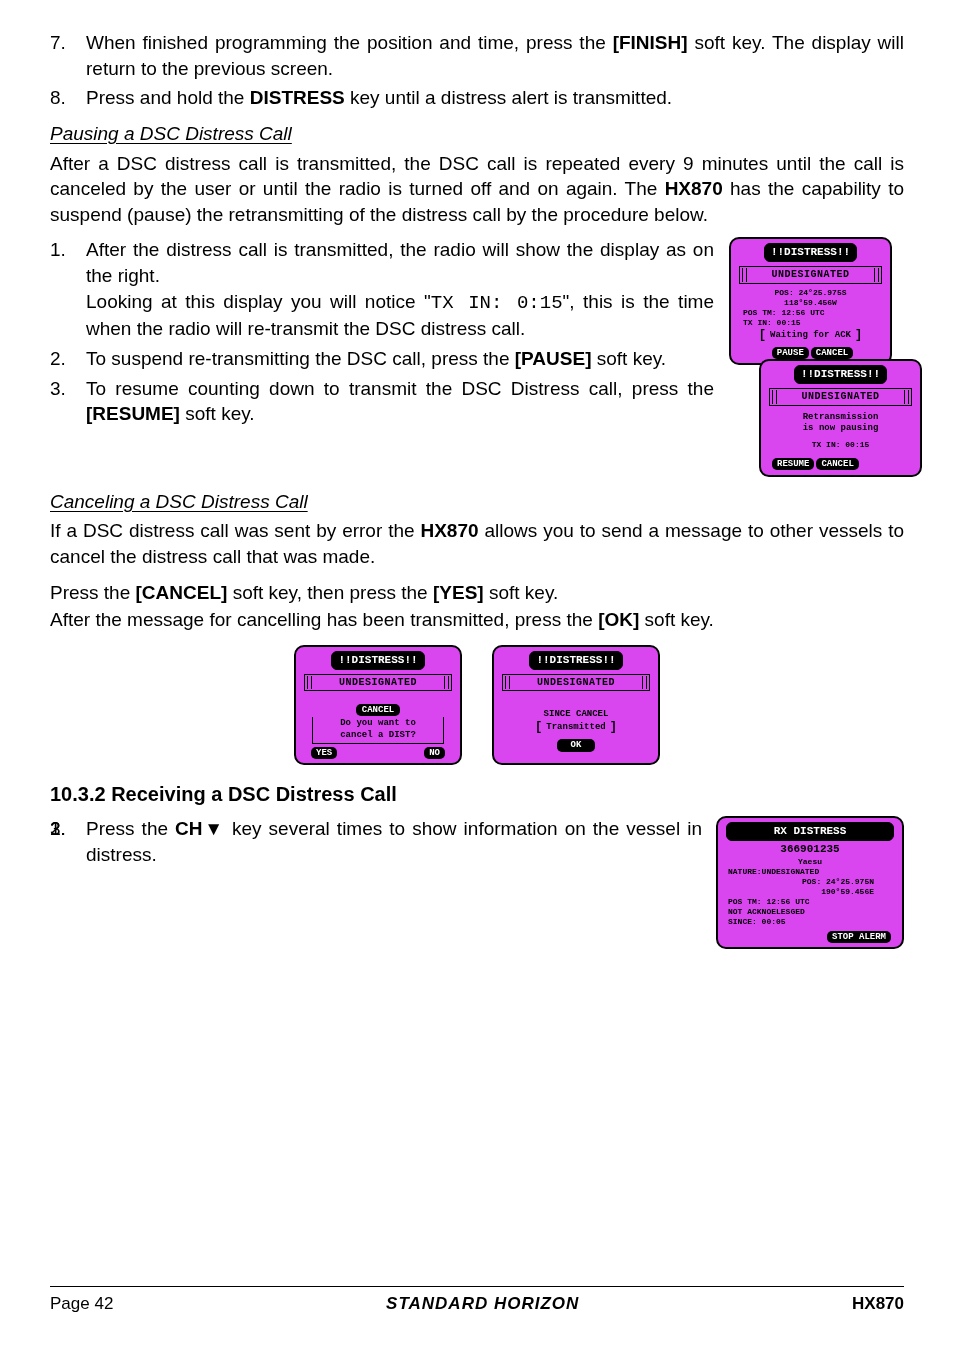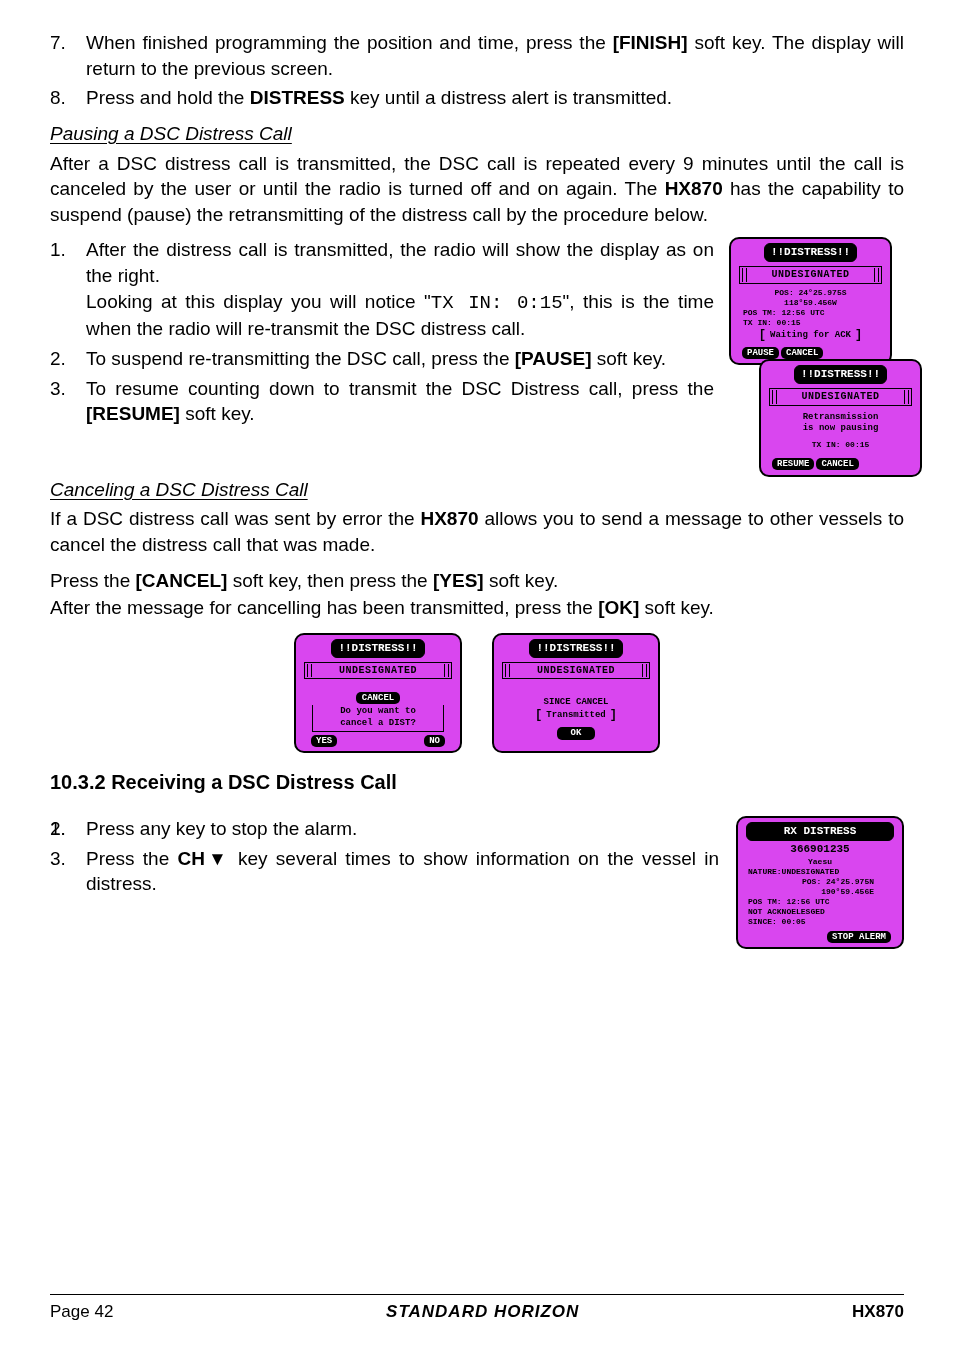--- a/index.html
+++ b/index.html
@@ -20,21 +20,21 @@
   .sub-italic {
     font-style: italic;
     text-decoration: underline;
     text-underline-offset: 3px;
     margin-top: 10px;
     margin-bottom: 4px;
     font-size: 19px;
   }
   .para { text-align: justify; margin-bottom: 10px; }
   .float-right { float: right; margin-left: 14px; }
-  .section-h { font-weight: bold; font-size: 20px; margin-top: 16px; margin-bottom: 20px; }
+  .section-h { font-weight: bold; font-size: 20px; margin-top: 16px; margin-bottom: 8px; }
   .clear { clear: both; }
 
   
   .dev {
     border: 2px solid #000;
     border-radius: 10px;
     width: 163px;
     padding: 4px 6px 4px 6px;
     font-family: "Courier New", monospace;
     font-size: 10px;
@@ -90,21 +90,21 @@
   .dev .small-title {
     background:#000; color:#fff; border-radius:5px;
     font-size:9px; padding:0 6px; display:inline-block;
     margin-bottom:1px;
   }
   .dev .tiny { font-size: 8px; }
 
   
   .footer {
     position: absolute;
-    left: 0; right: 0; bottom: 30px;
+    left: 0; right: 0; bottom: 38px;
     border-top: 1px solid #000;
     padding-top: 6px;
     display: flex;
     justify-content: space-between;
     align-items: center;
     margin: 0 50px;
     font-size: 17px;
   }
   .footer .brand {
     font-family: Arial, sans-serif;
@@ -154,21 +154,21 @@
       <div class="tiny">POS: 24°25.975S</div>
       <div class="tiny">118°59.456W</div>
       <div class="tiny" style="text-align:left; padding-left:6px;">POS TM: 12:56 UTC</div>
       <div class="tiny" style="text-align:left; padding-left:6px;">TX IN: 00:15</div>
       <div class="brack">
           <span class="l">[</span>
           <span>Waiting for ACK</span>
           <span class="r">]</span>
         </div>
     </div>
-    <div class="row-softs" style="text-align:left; padding-left:4px;">
+    <div class="row-softs" style="text-align:center; padding-left:4px;">
       <span class="soft">PAUSE</span><span class="soft">CANCEL</span>
     </div>
   </div>
   <div class="dev second">
     <div class="title-bar">!!DISTRESS!!</div>
     <div class="subtitle-box">UNDESIGNATED</div>
     <div class="body-lines" style="padding: 2px 0 4px 0;">
       <div>Retransmission</div>
       <div>is now pausing</div>
       <div style="height:6px;"></div>
@@ -191,21 +191,21 @@
     <span>To suspend re-transmitting the DSC call, press the </span><b>[PAUSE]</b><span> soft key.</span>
   </li>
   <li style="padding-right:0;">
     <span class="num">3.</span>
     <span>To resume counting down to transmit the DSC Distress call, press the </span><b>[RESUME]</b><span> soft key.</span>
   </li>
 </ol>
 
 <div class="clear"></div>
 
-<div class="sub-italic" style="margin-top:0;">Canceling a DSC Distress Call</div>
+<div class="sub-italic" style="margin-top:12px;">Canceling a DSC Distress Call</div>
 
 <p class="para">
   <span>If a DSC distress call was sent by error the </span><b>HX870</b><span> allows you to send a message to other vessels to cancel the distress call that was made.</span>
 </p>
 
 <p class="para" style="margin-bottom:2px;">
   <span>Press the </span><b>[CANCEL]</b><span> soft key, then press the </span><b>[YES]</b><span> soft key.</span>
 </p>
 <p class="para">
   <span>After the message for cancelling has been transmitted, press the </span><b>[OK]</b><span> soft key.</span>
@@ -242,21 +242,21 @@
     </div>
     <div class="row-softs">
       <span class="soft" style="padding:0 14px;">OK</span>
     </div>
   </div>
 </div>
 
 <div class="section-h">10.3.2  Receiving a DSC Distress Call</div>
 
 <div class="float-right">
-  <div class="dev" style="width:168px;">
+  <div class="dev" style="width:188px;">
     <div class="title-bar inverse-full">RX DISTRESS</div>
     <div class="body-lines">
       <div style="font-size:11px;">366901235</div>
       <div class="tiny">Yaesu</div>
       <div class="tiny wide" style="text-align:left; padding-left:4px;">NATURE:UNDESIGNATED</div>
       <div class="tiny" style="text-align:right; padding-right:22px;">POS: 24°25.975N</div>
       <div class="tiny" style="text-align:right; padding-right:22px;">190°59.456E</div>
       <div class="tiny" style="text-align:left; padding-left:4px;">POS TM: 12:56 UTC</div>
       <div class="tiny" style="text-align:left; padding-left:4px;">NOT ACKNOELESGED</div>
       <div class="tiny" style="text-align:left; padding-left:4px;">SINCE: 00:05</div>
@@ -266,21 +266,20 @@
     </div>
   </div>
 </div>
 
 <ol class="main" style="padding-right:185px;">
   <li>
     <span class="num">1.</span>
   </li>
   <li>
     <span class="num">2.</span>
-    <span>Press any key to stop the alarm.</span>
   </li>
   <li>
     <span class="num">3.</span>
     <span>Press the </span><b>CH▼</b><span> key several times to show information on the vessel in distress.</span>
   </li>
 </ol>
 
 <div class="clear"></div>
 
 <div class="footer">

